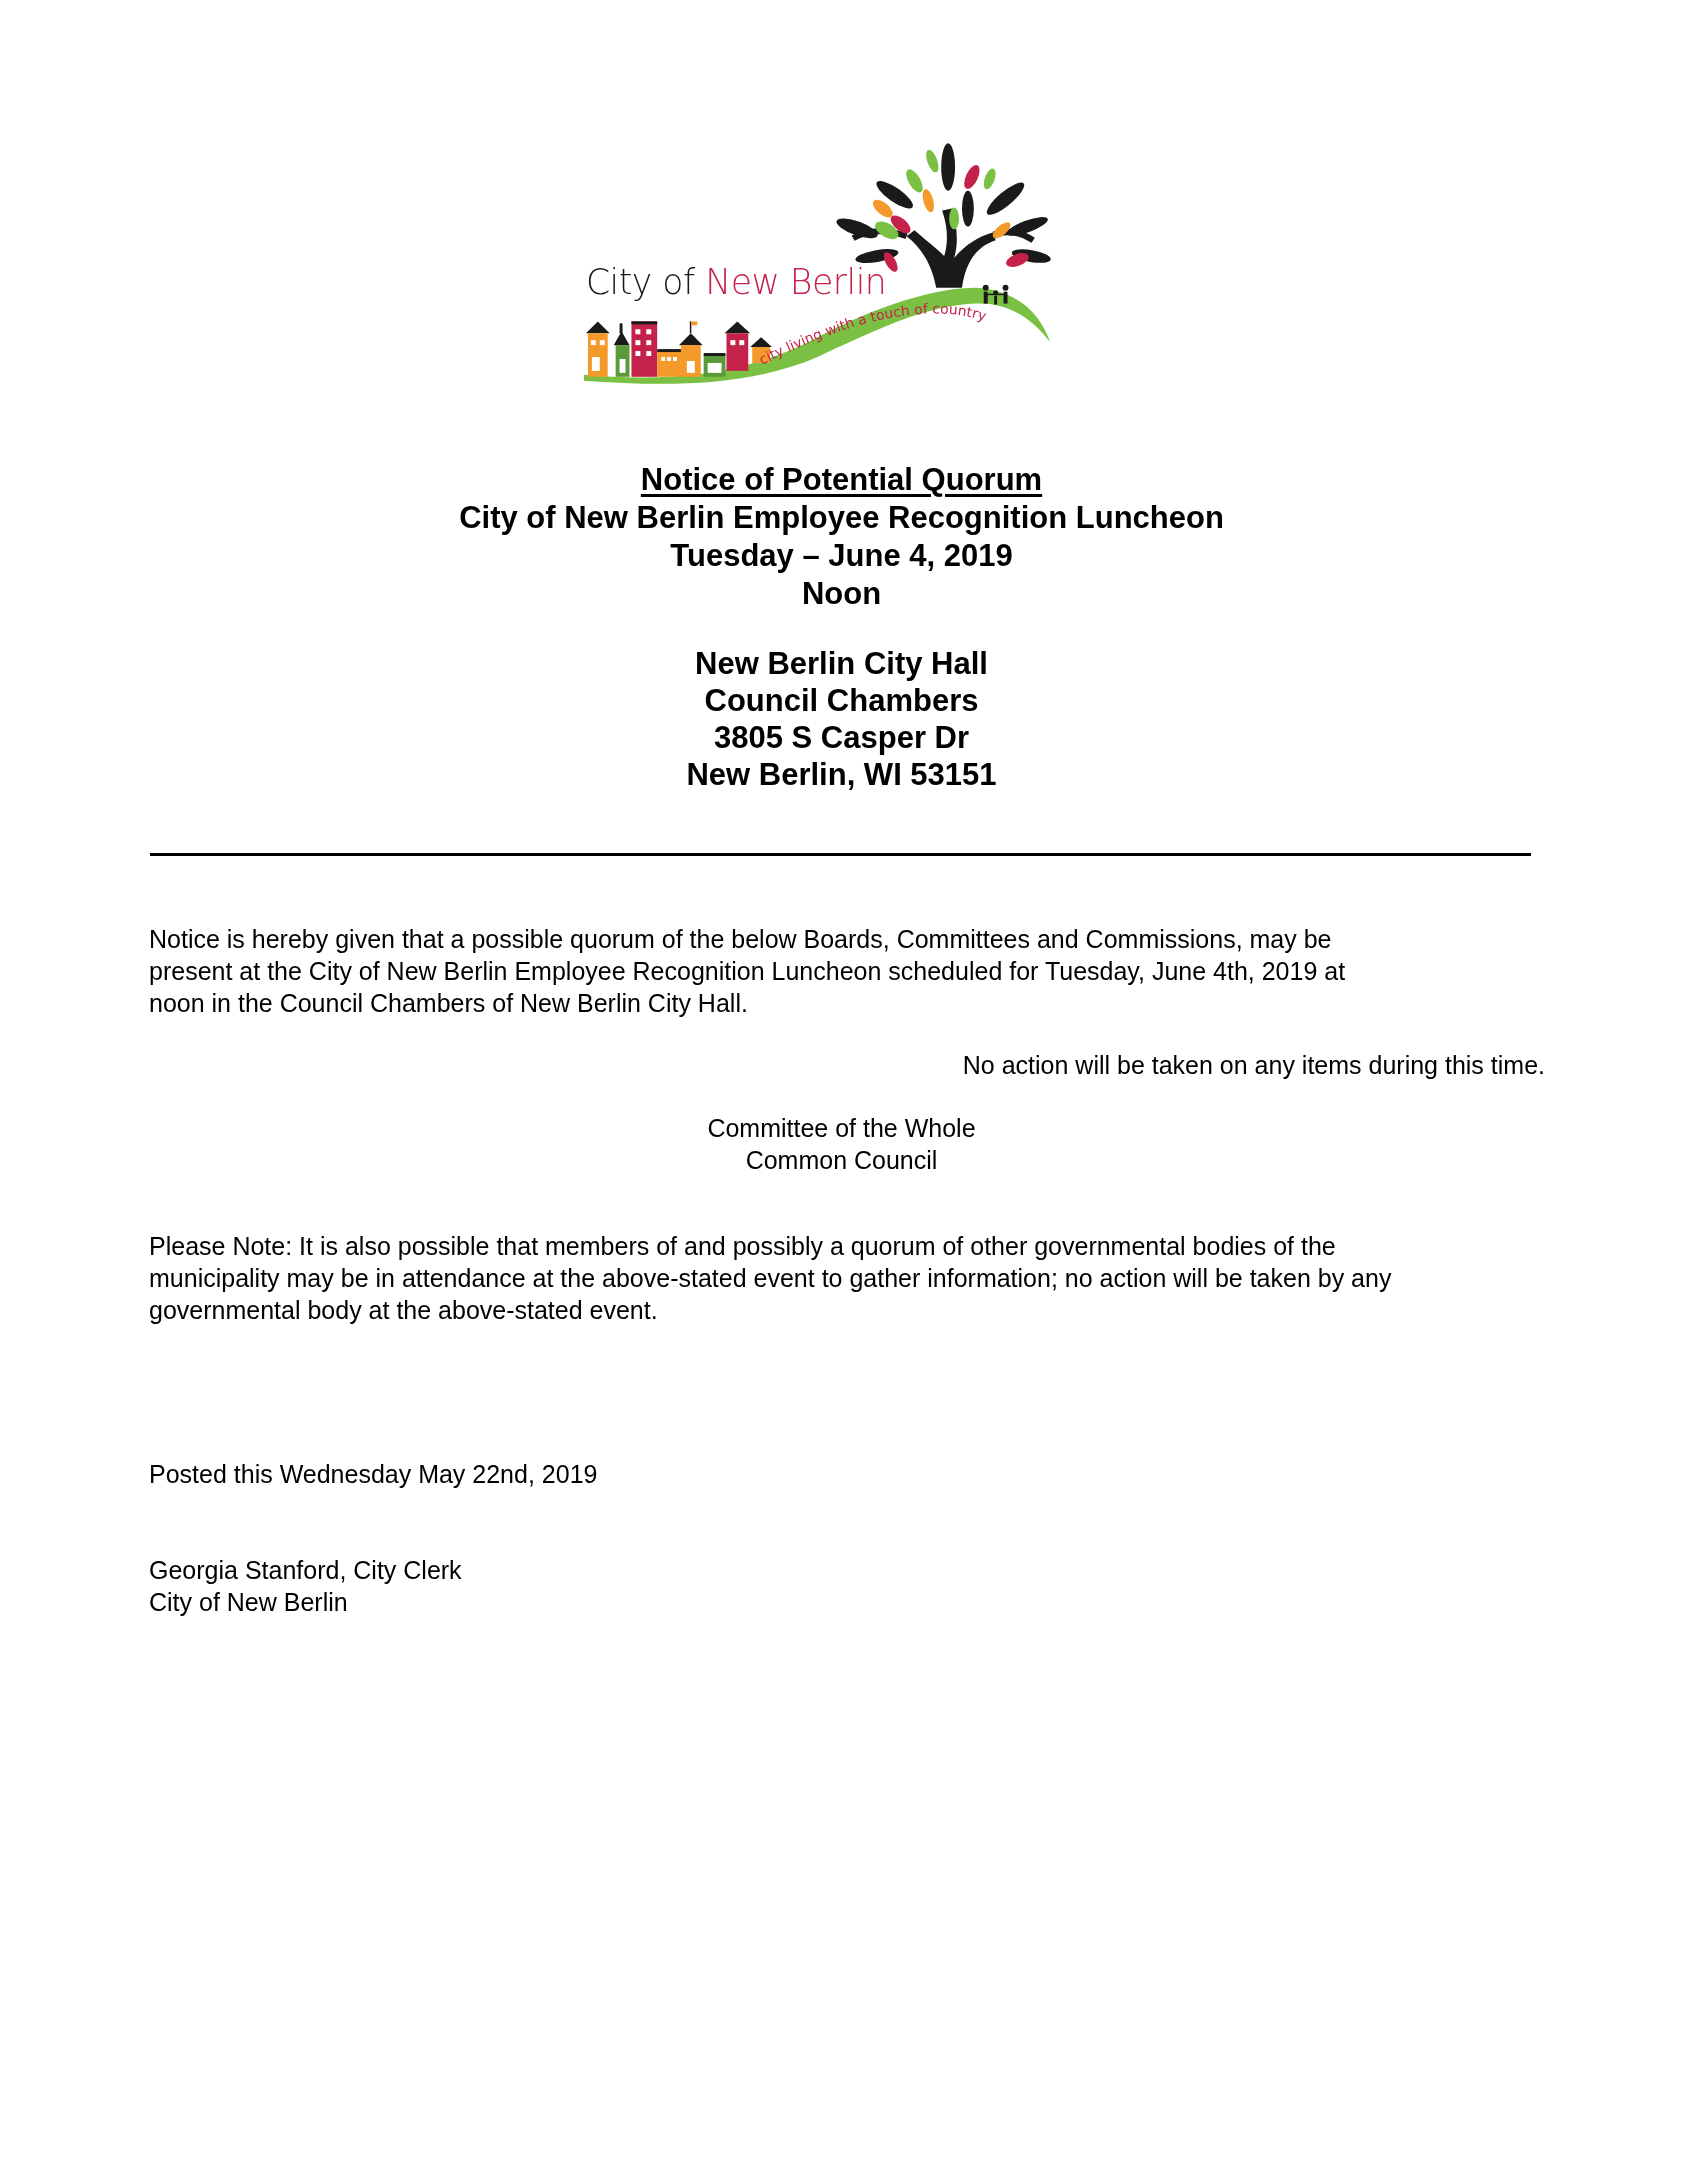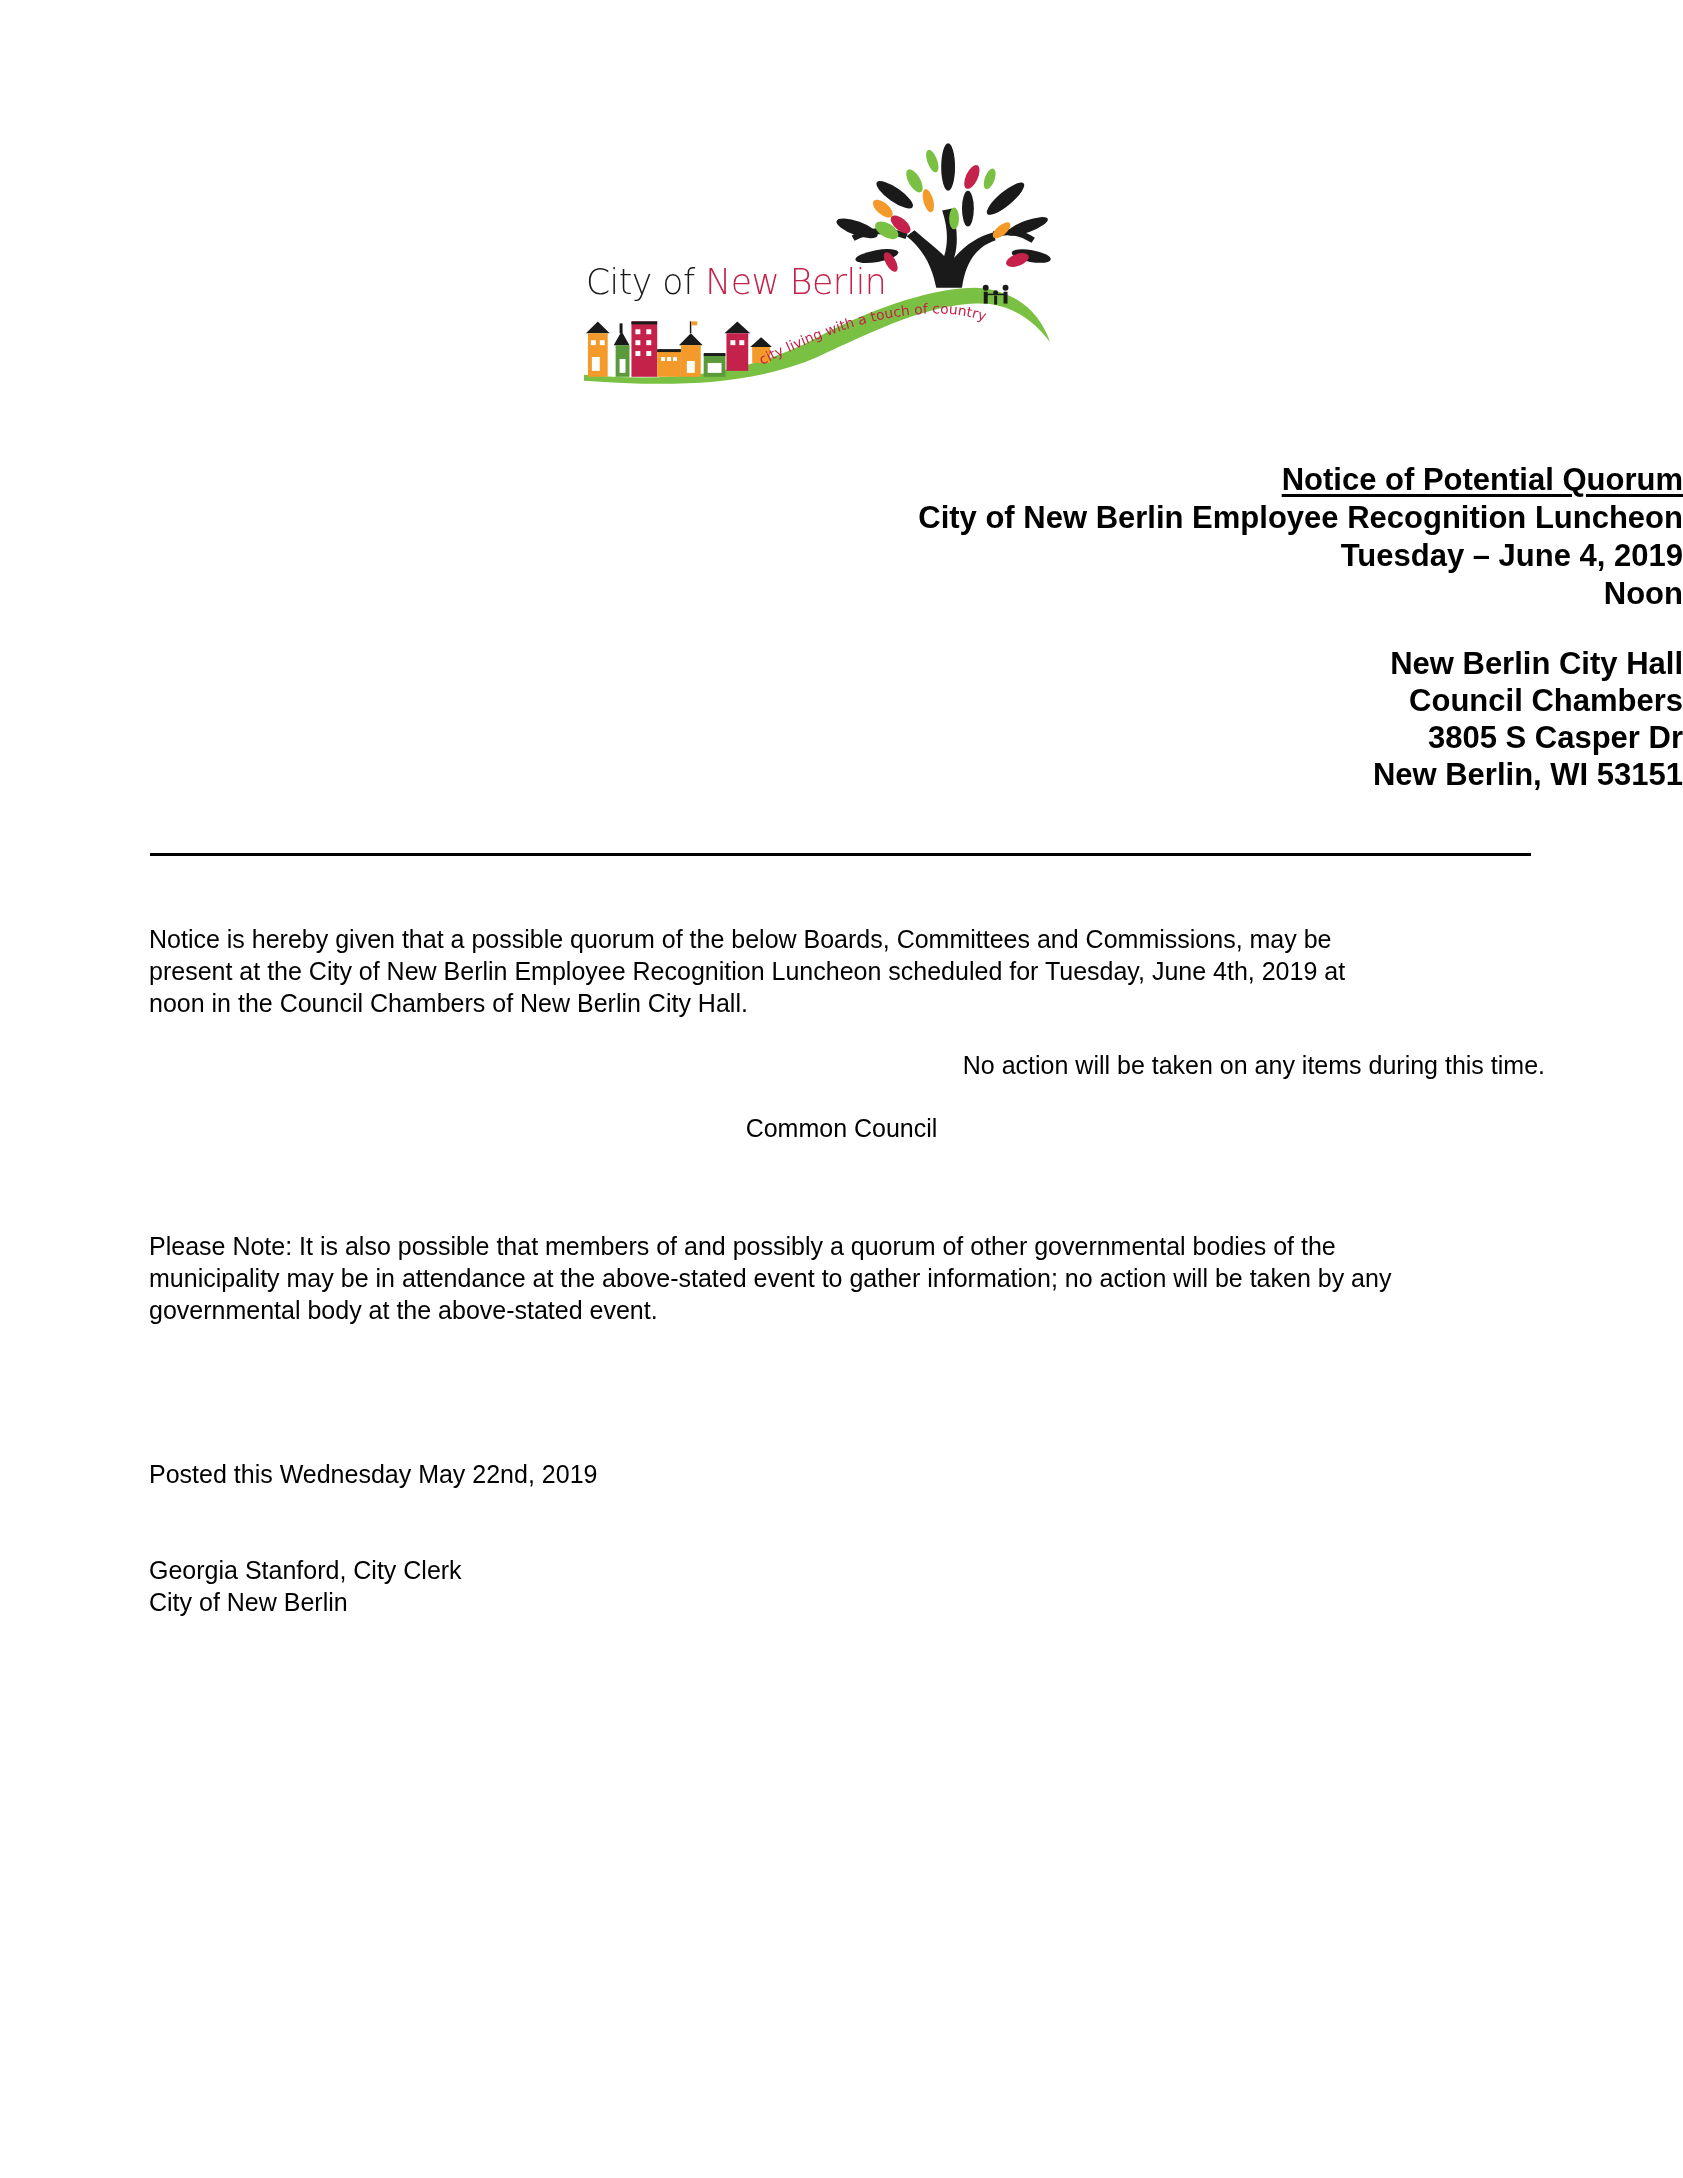--- a/index.html
+++ b/index.html
@@ -1,21 +1,21 @@
 <!DOCTYPE html>
 <html><head>
 <meta charset="utf-8">
 <style>
   html, body { margin: 0; padding: 0; background: #ffffff; }
   body { width: 1683px; height: 2178px; position: relative; overflow: hidden;
          font-family: "Liberation Sans", sans-serif; color: #000; }
   .abs { position: absolute; }
   #logo { left: 580px; top: 139px; width: 475px; height: 248px; }
   .logo-text { font-family: "DejaVu Sans", sans-serif; font-weight: 300; font-size: 35px; letter-spacing: -0.5px; }
-  .center-block { position: absolute; left: 0; width: 1683px; text-align: right; font-weight: bold; }
+  .center-block { position: absolute; left: 0; width: 1683px; text-align: center; font-weight: bold; }
   .title-line { font-size: 31px; line-height: 38px; height: 38px; }
   .title-main { text-decoration: underline; text-decoration-thickness: 3px; text-underline-offset: 4px; }
   .addr-line { font-size: 31px; line-height: 37px; height: 37px; }
   #rule { left: 150px; top: 853px; width: 1381px; height: 3px; background: #000; }
   .body-text { position: absolute; left: 149px; width: 1396px; font-size: 25px; line-height: 32px; }
   .body-center { position: absolute; left: 0; width: 1683px; text-align: center; font-size: 25px; line-height: 32px; }
 </style>
 </head>
 <body>
 
@@ -128,20 +128,21 @@
 
 <div class="body-text" style="top: 923px;">
   <div>Notice is hereby given that a possible quorum of the below Boards, Committees and Commissions, may be</div>
   <div>present at the City of New Berlin Employee Recognition Luncheon scheduled for Tuesday, June 4th, 2019 at</div>
   <div>noon in the Council Chambers of New Berlin City Hall.</div>
 </div>
 
 <div class="body-text" style="top: 1049px; text-align: right;">No action will be taken on any items during this time.</div>
 
 <div class="body-center" style="top: 1112px;">
+  <div>Committee of the Whole</div>
   <div>Common Council</div>
 </div>
 
 <div class="body-text" style="top: 1230px; width: 1416px;">
   <div>Please Note: It is also possible that members of and possibly a quorum of other governmental bodies of the</div>
   <div>municipality may be in attendance at the above-stated event to gather information; no action will be taken by any</div>
   <div>governmental body at the above-stated event.</div>
 </div>
 
 <div class="body-text" style="top: 1458px;">Posted this Wednesday May 22nd, 2019</div>

